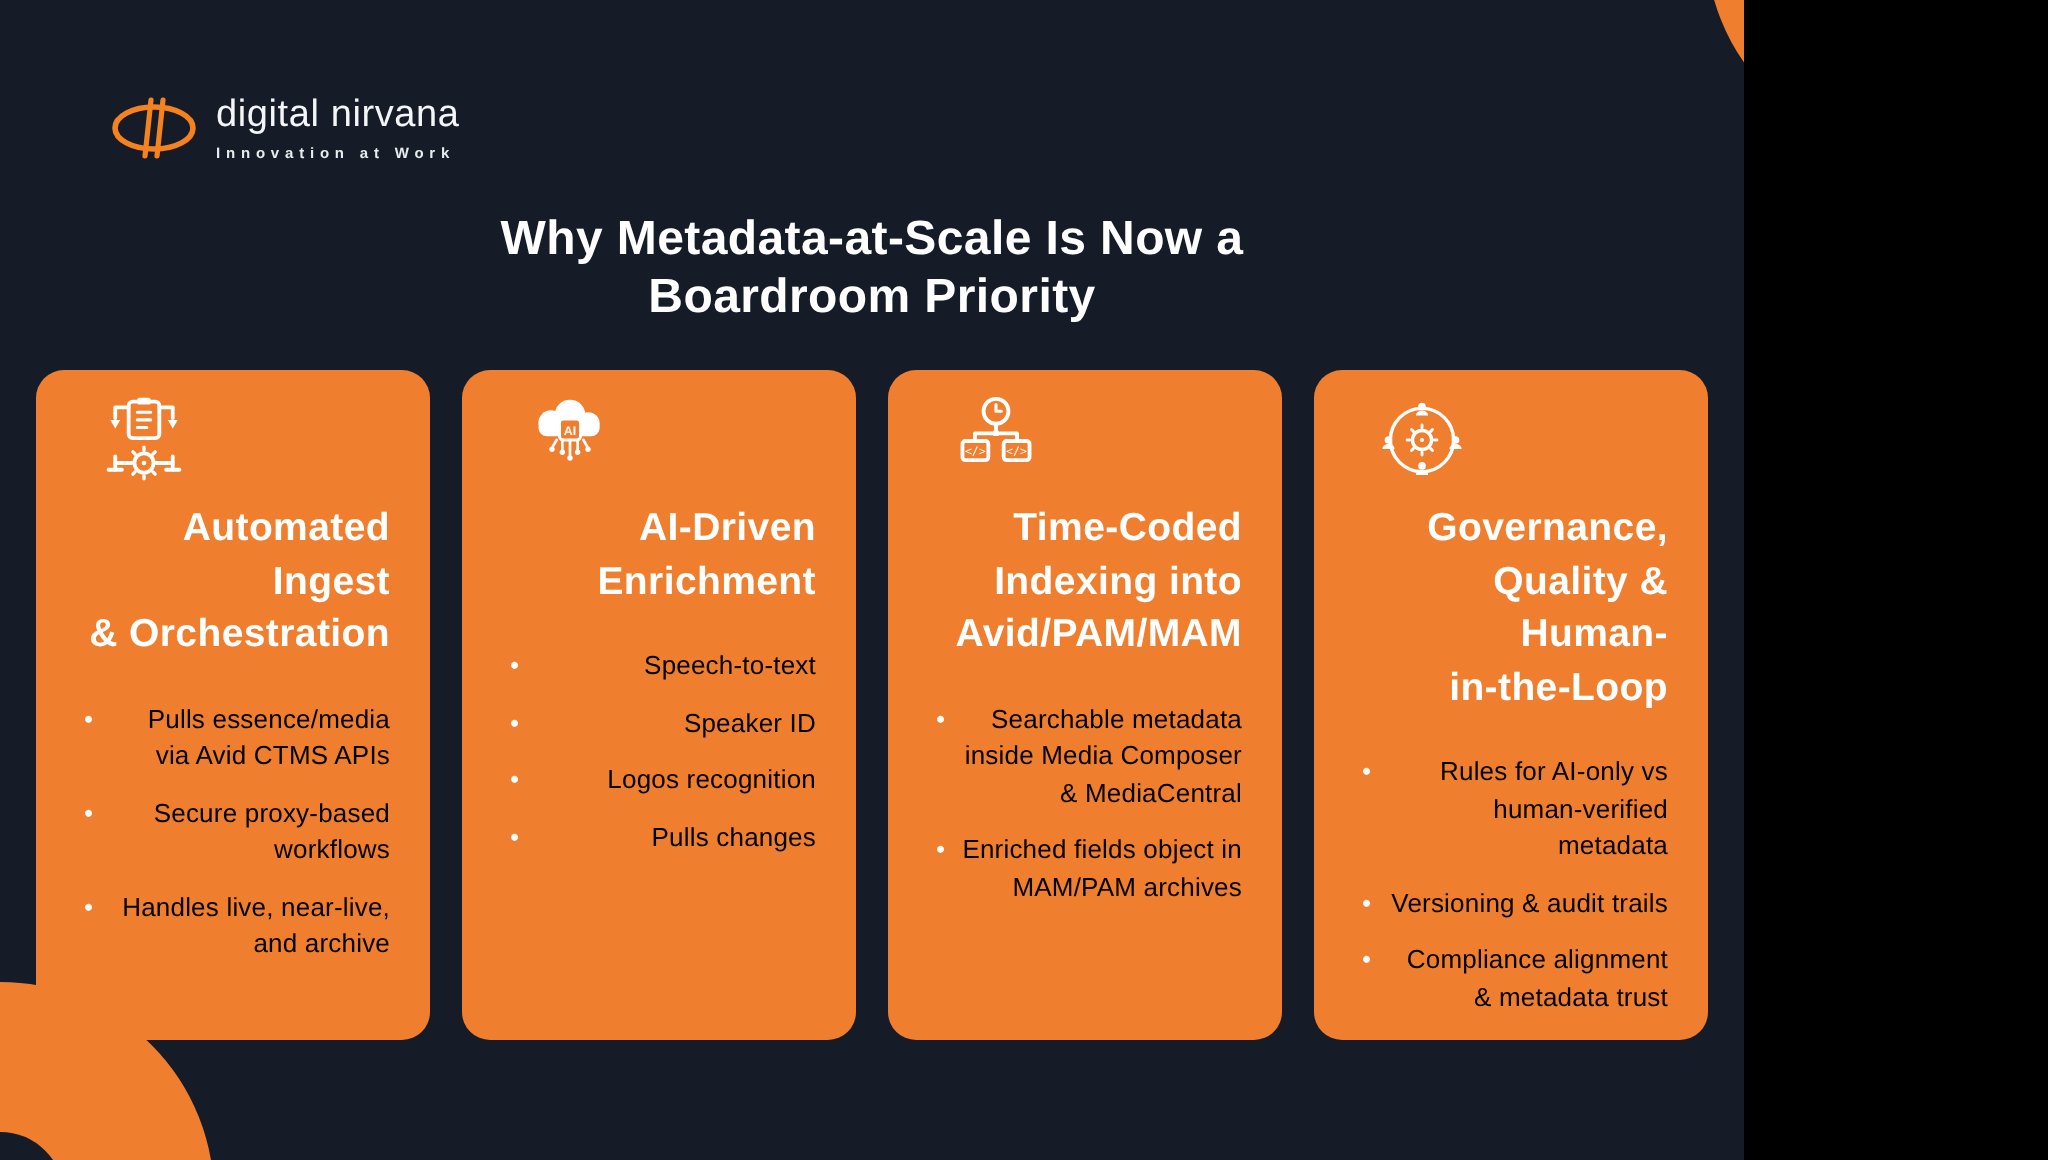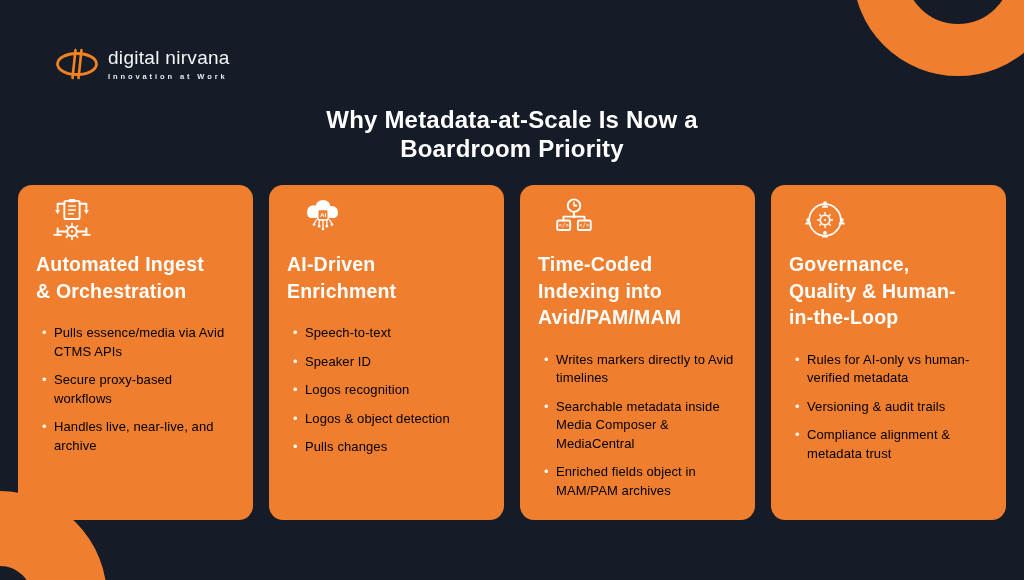--- a/index.html
+++ b/index.html
@@ -4,21 +4,21 @@
 <style>
   :root{
     --bg:#151C28;
     --orange:#EF7E2E;
     --logo-orange:#F58220;
     --white:#FFFFFF;
   }
   *{box-sizing:border-box;}
   html,body{margin:0;padding:0;background:#000;}
   .stage{
-    position:relative;width:1024px;height:580px;overflow:hidden;
+    position:relative;width:872px;height:580px;overflow:hidden;
     background:var(--bg);
     font-family:"Liberation Sans","DejaVu Sans",sans-serif;
     color:var(--white);
   }
   
   .decor{position:absolute;border-radius:50%;z-index:0;}
   .decor-tr{
     width:210px;height:210px;left:853px;top:-134px;
     border:52px solid var(--orange);
   }
@@ -36,21 +36,21 @@
     text-align:center;font-size:24px;line-height:28.5px;font-weight:700;
     letter-spacing:.2px;color:var(--white);
   }
   
   .cards{
     position:absolute;left:18px;right:18px;top:185px;height:335px;
     display:flex;gap:16px;z-index:1;
   }
   .card{
     flex:1 1 0;background:var(--orange);border-radius:14px;
-    padding:10px 20px 0 18px;overflow:hidden;
+    padding:10px 20px 0 18px;overflow:hidden;text-align:right;
   }
   .card-icon{width:46px;height:46px;margin:2px 0 0 13px;}
   .card-icon svg{width:100%;height:100%;display:block;}
   .card-title{
     margin:8px 0 0 0;font-size:19.5px;line-height:26.5px;font-weight:700;
     letter-spacing:.2px;color:var(--white);
   }
   .card-bullets{margin:20px 0 0 0;padding:0 0 0 18px;list-style:none;}
   .card-bullets li{
     position:relative;margin:0 0 10px 0;font-size:13px;line-height:18.5px;
@@ -135,41 +135,39 @@
         <circle cx="14.6" cy="28.8" r="1.4"></circle>
               <circle cx="33.4" cy="28.8" r="1.4"></circle>
       </g>
     </svg>
         </div>
     <h2 class="card-title">AI-Driven<br>Enrichment</h2>
     <ul class="card-bullets">
           <li>Speech-to-text</li>
           <li>Speaker ID</li>
           <li>Logos recognition</li>
-          <li>Logos &amp; object detection</li>
           <li>Pulls changes</li>
         </ul>
   </section>
 
   <section class="card">
     <div class="card-icon">
           <svg viewBox="0 0 48 48" fill="none" stroke="#FFFFFF" stroke-width="2" stroke-linecap="round" stroke-linejoin="round">
       <circle cx="24" cy="9" r="6.5"></circle>
       <path d="M24 5.5 V9 H26.8" stroke-width="1.6"></path>
       <path d="M24 15.5 V20.5 M13 20.5 H35 M13 20.5 V24.5 M35 20.5 V24.5"></path>
       <rect x="22.6" y="19.1" width="2.8" height="2.8" fill="#FFFFFF" stroke="none"></rect>
       <rect x="6.5" y="24.5" width="13.5" height="10" rx="1.5"></rect>
       <rect x="28" y="24.5" width="13.5" height="10" rx="1.5"></rect>
       <text x="13.2" y="31.8" font-size="6" fill="#FFFFFF" stroke="none" text-anchor="middle" font-family="DejaVu Sans Mono, monospace">&lt;/&gt;</text>
       <text x="34.7" y="31.8" font-size="6" fill="#FFFFFF" stroke="none" text-anchor="middle" font-family="DejaVu Sans Mono, monospace">&lt;/&gt;</text>
     </svg>
         </div>
     <h2 class="card-title">Time-Coded<br>Indexing into<br>Avid/PAM/MAM</h2>
     <ul class="card-bullets">
-          <li>Writes markers directly to Avid timelines</li>
           <li>Searchable metadata inside Media Composer &amp; MediaCentral</li>
           <li>Enriched fields object in MAM/PAM archives</li>
         </ul>
   </section>
 
   <section class="card">
     <div class="card-icon">
           <svg viewBox="0 0 48 48" fill="none" stroke="#FFFFFF" stroke-width="1.8" stroke-linecap="round">
       <circle cx="24" cy="24" r="16.5"></circle>
       <circle cx="24" cy="24" r="5"></circle>

